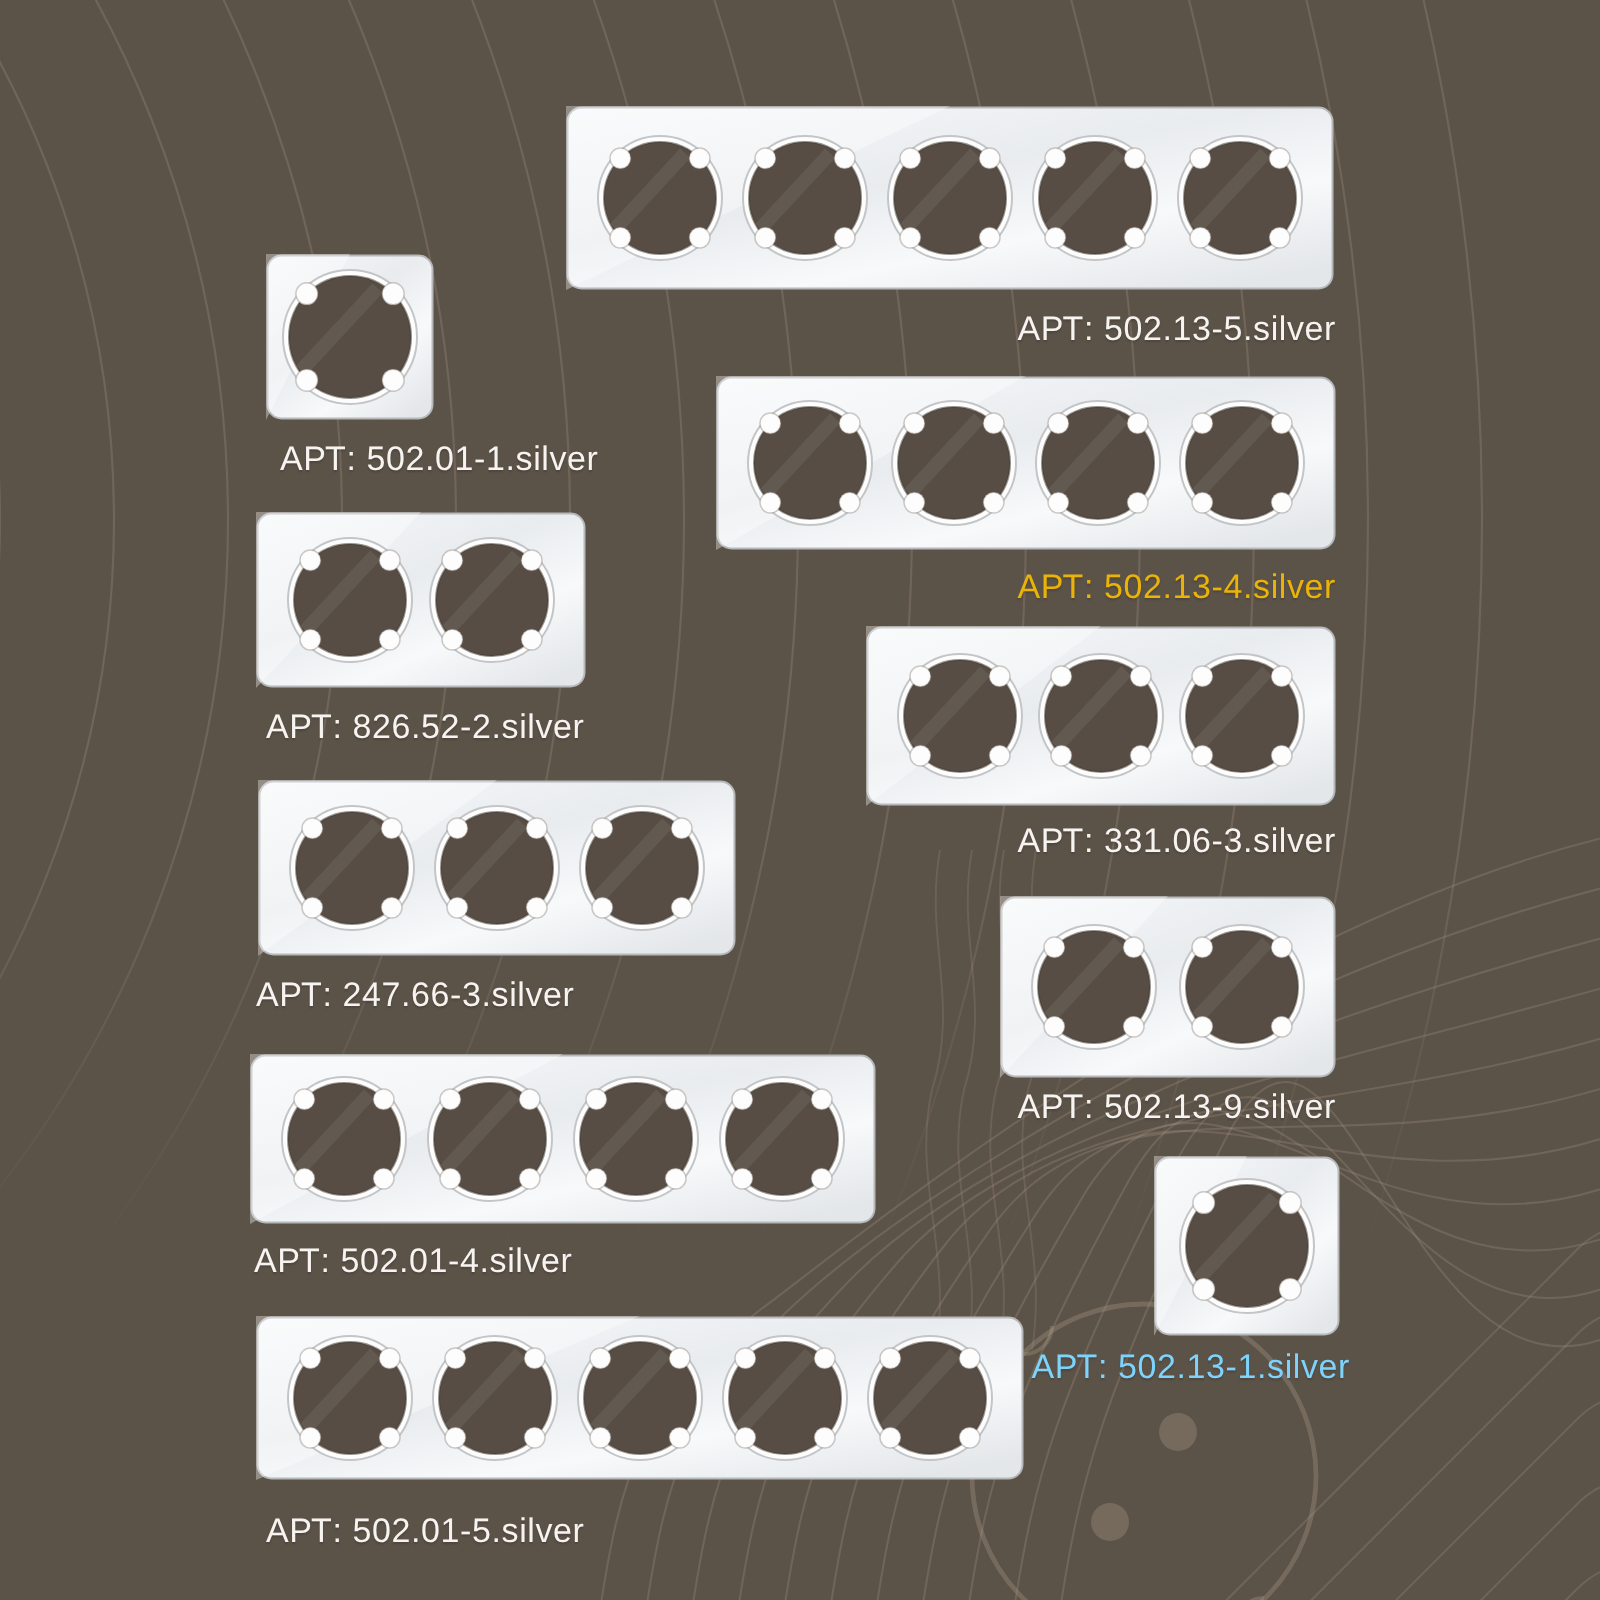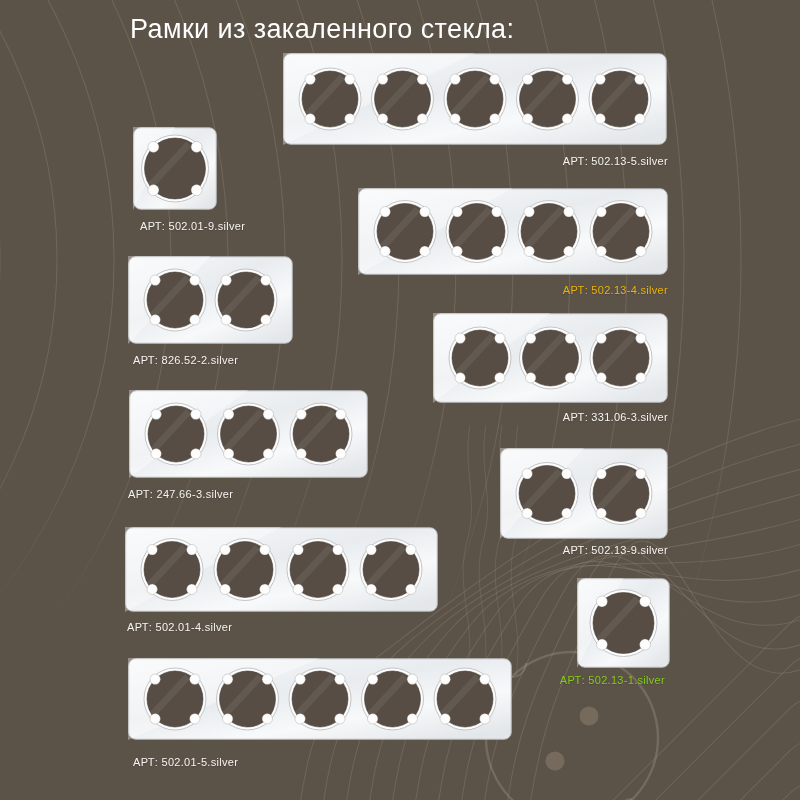--- a/index.html
+++ b/index.html
@@ -8,21 +8,21 @@
     font-family:"Liberation Sans", sans-serif;
   }
   .bg-svg{position:absolute;left:0;top:0;width:800px;height:800px;display:block;}
   .page-title{
     position:absolute;left:130px;top:14px;margin:0;
     font-size:27px;font-weight:400;letter-spacing:.4px;
   }
   .product{position:absolute;}
   .frame-svg{display:block;}
   .art-label{
-    position:absolute;font-size:11px;letter-spacing:.3px;white-space:nowrap;
+    position:absolute;font-size:17px;letter-spacing:.3px;white-space:nowrap;
     text-shadow:0 1px 1px rgba(0,0,0,.15);
   }
 </style>
 </head>
 <body>
 
 <div class="stage">
   <svg class="bg-svg" width="800" height="800" viewBox="0 0 800 800" xmlns="http://www.w3.org/2000/svg">
       <defs>
     <linearGradient id="fadeA" x1="0" y1="0" x2="0" y2="1">
@@ -85,38 +85,37 @@
         <rect x="490" y="730" width="660" height="660" rx="44"></rect>
       </g>
       <g fill="none" stroke="#a3937f" stroke-opacity="0.38">
     <circle cx="572" cy="738" r="86" stroke-width="2.4"></circle>
     <circle cx="589" cy="716" r="9.5" fill="#a3937f" fill-opacity="0.38" stroke="none"></circle>
     <circle cx="555" cy="761" r="9.5" fill="#a3937f" fill-opacity="0.38" stroke="none"></circle>
     <path d="M 512 677 a 14 14 0 0 0 14 -14" stroke-width="2"></path>
     <path d="M 632 799 a 14 14 0 0 0 -14 14" stroke-width="2"></path>
   </g>
     </svg>
-  <h1 class="page-title" style="color: rgb(255, 255, 255);">Рамки из закаленного стекла:</h1>
   <div id="frames">
       <div class="product">
         <svg class="frame-svg" style="position:absolute;left:133px;top:127px" width="84" height="83" viewBox="0 0 84 83" xmlns="http://www.w3.org/2000/svg">
           <rect x="0.75" y="0.75" width="82.5" height="81.5" rx="7" fill="url(#gf)" stroke="#b7b8ba" stroke-width="1"></rect>
           <path d="M0 83 L 42 0 L 0 0 Z" fill="rgba(255,255,255,0.35)"></path>
           <g>
             <circle cx="42" cy="41.5" r="33.5" fill="#fdfdfd" stroke="#c4c5c7" stroke-width="1"></circle>
             <circle cx="42" cy="41.5" r="30.5" fill="#574d44" stroke="rgba(63,56,47,0.55)" stroke-width="1"></circle>
             <path d="M 17.599999999999998 58.275000000000006 L 55.725 17.099999999999998" stroke="rgba(255,255,255,0.07)" stroke-width="7" fill="none"></path>
             <circle cx="20.43345" cy="19.93345" r="5.5" fill="#fdfdfd" stroke="rgba(120,110,100,0.35)" stroke-width="0.75"></circle>
             <circle cx="63.56655" cy="19.93345" r="5.5" fill="#fdfdfd" stroke="rgba(120,110,100,0.35)" stroke-width="0.75"></circle>
             <circle cx="20.43345" cy="63.06655" r="5.5" fill="#fdfdfd" stroke="rgba(120,110,100,0.35)" stroke-width="0.75"></circle>
             <circle cx="63.56655" cy="63.06655" r="5.5" fill="#fdfdfd" stroke="rgba(120,110,100,0.35)" stroke-width="0.75"></circle>
           </g>
         </svg>
       </div>
-      <div class="art-label" style="color: rgb(246, 243, 240); top: 220px; left: 140px;">АРТ: 502.01-9.silver</div>
+      <div class="art-label" style="color: rgb(246, 243, 240); top: 220px; left: 140px;">АРТ: 502.01-1.silver</div>
       <div class="product">
         <svg class="frame-svg" style="position:absolute;left:128px;top:256px" width="165" height="88" viewBox="0 0 165 88" xmlns="http://www.w3.org/2000/svg">
           <rect x="0.75" y="0.75" width="163.5" height="86.5" rx="7" fill="url(#gf)" stroke="#b7b8ba" stroke-width="1"></rect>
           <path d="M0 88 L 82.5 0 L 0 0 Z" fill="rgba(255,255,255,0.35)"></path>
           <g>
             <circle cx="47" cy="44" r="31" fill="#fdfdfd" stroke="#c4c5c7" stroke-width="1"></circle>
             <circle cx="47" cy="44" r="28" fill="#574d44" stroke="rgba(63,56,47,0.55)" stroke-width="1"></circle>
             <path d="M 24.599999999999998 59.400000000000006 L 59.6 21.599999999999998" stroke="rgba(255,255,255,0.07)" stroke-width="7" fill="none"></path>
             <circle cx="27.2012" cy="24.2012" r="5.2" fill="#fdfdfd" stroke="rgba(120,110,100,0.35)" stroke-width="0.75"></circle>
             <circle cx="66.7988" cy="24.2012" r="5.2" fill="#fdfdfd" stroke="rgba(120,110,100,0.35)" stroke-width="0.75"></circle>
@@ -426,15 +425,15 @@
             <circle cx="46.5" cy="45" r="33.5" fill="#fdfdfd" stroke="#c4c5c7" stroke-width="1"></circle>
             <circle cx="46.5" cy="45" r="30.5" fill="#574d44" stroke="rgba(63,56,47,0.55)" stroke-width="1"></circle>
             <path d="M 22.099999999999998 61.775000000000006 L 60.225 20.599999999999998" stroke="rgba(255,255,255,0.07)" stroke-width="7" fill="none"></path>
             <circle cx="24.93345" cy="23.43345" r="5.5" fill="#fdfdfd" stroke="rgba(120,110,100,0.35)" stroke-width="0.75"></circle>
             <circle cx="68.06655" cy="23.43345" r="5.5" fill="#fdfdfd" stroke="rgba(120,110,100,0.35)" stroke-width="0.75"></circle>
             <circle cx="24.93345" cy="66.56655" r="5.5" fill="#fdfdfd" stroke="rgba(120,110,100,0.35)" stroke-width="0.75"></circle>
             <circle cx="68.06655" cy="66.56655" r="5.5" fill="#fdfdfd" stroke="rgba(120,110,100,0.35)" stroke-width="0.75"></circle>
           </g>
         </svg>
       </div>
-      <div class="art-label" style="color: #84cc16; top: 674px; right: 135px;">АРТ: 502.13-1.silver</div>
+      <div class="art-label" style="color: #7dd3fc; top: 674px; right: 125px;">АРТ: 502.13-1.silver</div>
     </div>
 </div>
 
 </body></html>

